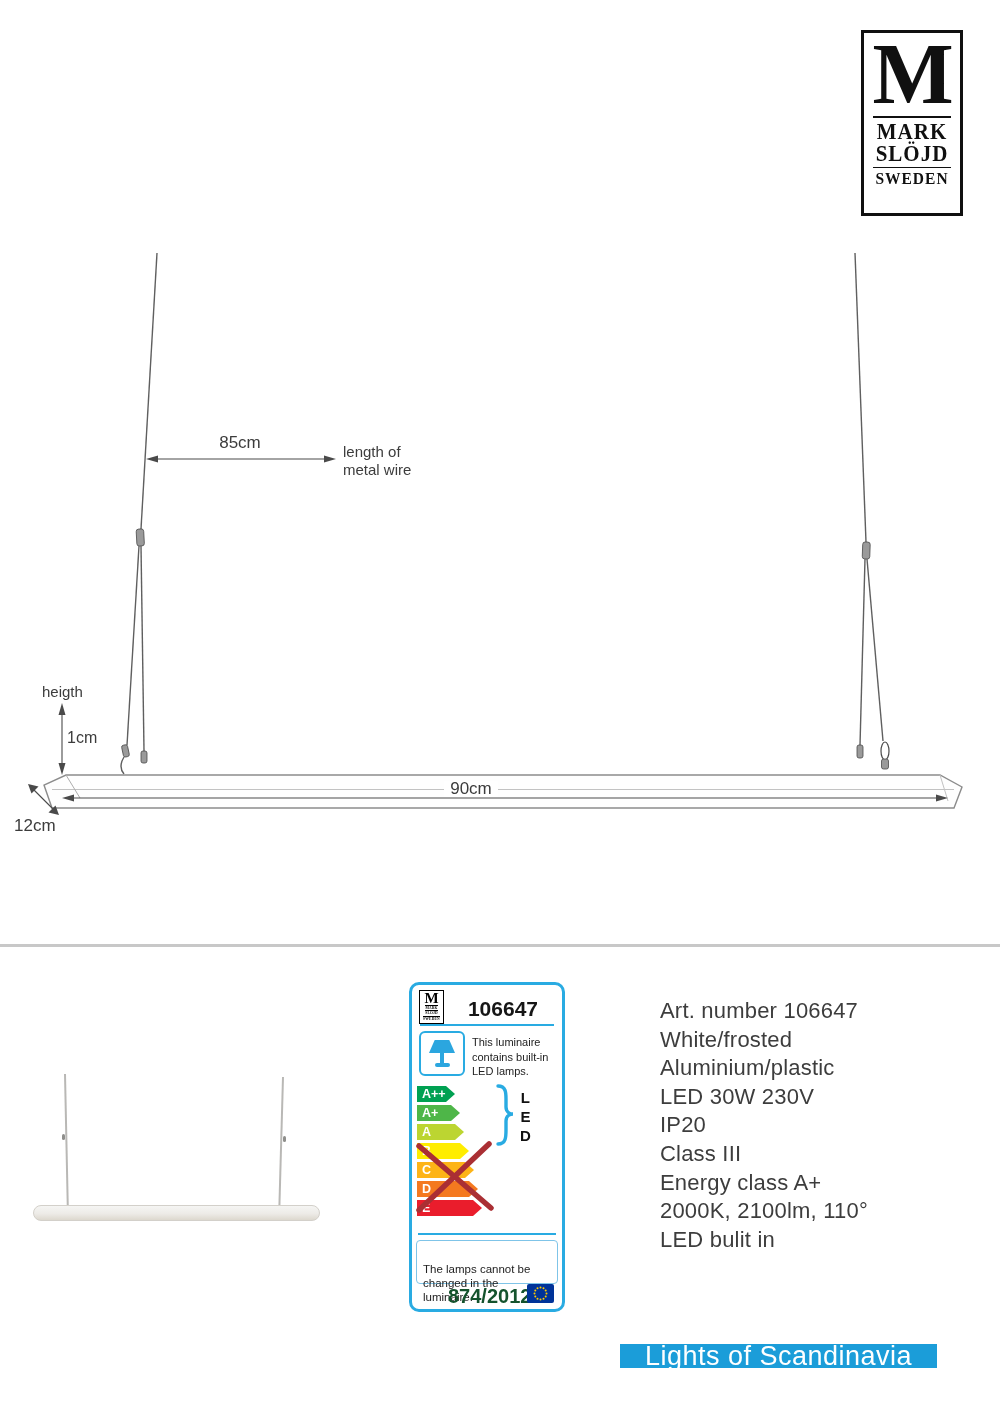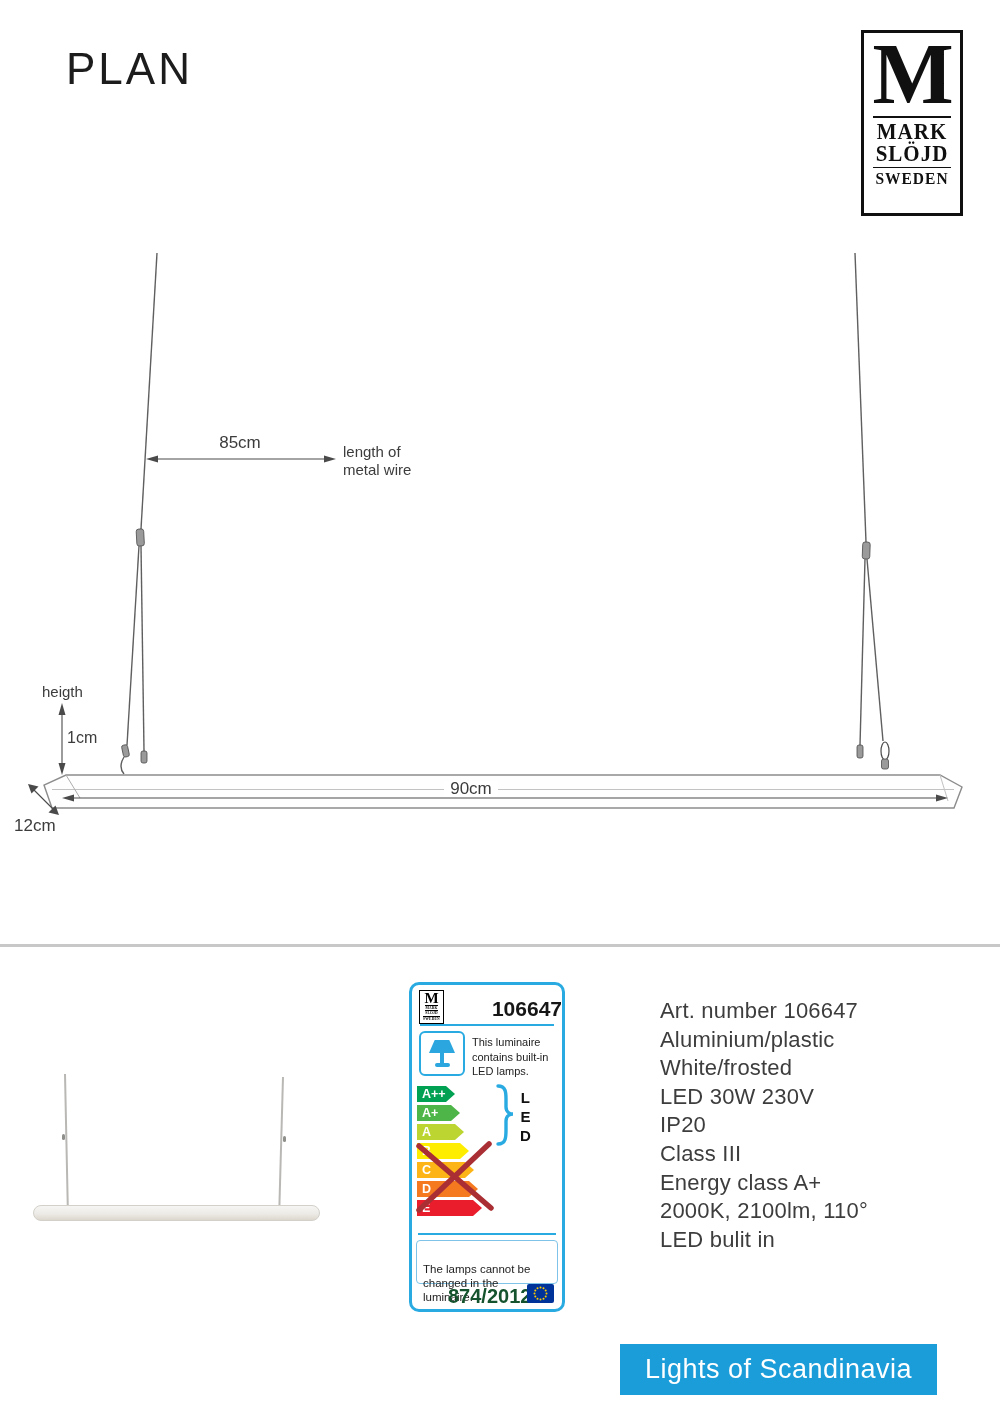--- a/index.html
+++ b/index.html
@@ -38,21 +38,21 @@
          background:linear-gradient(to bottom,#f5f5f3 0%,#edebe7 55%,#ddd8ce 100%);}
 
   
   .elabel{position:absolute;left:409px;top:982px;width:156px;height:330px;box-sizing:border-box;
           border:3px solid #29abe2;border-radius:10px;background:#fff;}
   .mini-logo{position:absolute;left:7px;top:5px;width:25px;height:34px;border:1.5px solid #000;
              box-sizing:border-box;display:flex;flex-direction:column;align-items:center;
              font-family:"Liberation Serif",serif;color:#000;overflow:hidden;}
   .mini-m{font-size:15px;font-weight:700;line-height:.95;}
   .mini-word{font-size:3.6px;font-weight:700;line-height:1.15;letter-spacing:.2px;border-top:.5px solid #000;}
-  .e-artno{position:absolute;right:0;top:12px;font-size:21px;font-weight:700;color:#161616;}
+  .e-artno{position:absolute;right:24px;top:12px;font-size:21px;font-weight:700;color:#161616;}
   .e-div1{position:absolute;left:8px;right:8px;top:39px;height:2px;}
   .lamp-box{position:absolute;left:7px;top:46px;width:46px;height:45px;border:2px solid #29abe2;
             border-radius:6px;box-sizing:border-box;}
   .lamp-shade{width:26px;height:13px;margin:7px auto 0;clip-path:polygon(22% 0,78% 0,100% 100%,0 100%);}
   .lamp-stem{width:4px;height:10px;margin:0 auto;}
   .lamp-base{width:15px;height:4px;margin:0 auto;border-radius:2px;}
   .e-note1{position:absolute;left:60px;top:50px;width:90px;font-size:11px;line-height:14.5px;color:#222;}
   .e-rows{position:absolute;left:5px;top:101px;}
   .e-row{height:16px;margin-bottom:3px;clip-path:polygon(0 0,calc(100% - 9px) 0,100% 50%,calc(100% - 9px) 100%,0 100%);}
   .e-letter{display:block;padding-left:5px;font-size:12.5px;font-weight:700;color:#fff;line-height:16px;}
@@ -63,30 +63,29 @@
   .e-note2{position:absolute;left:4px;right:4px;top:255px;border:1.5px solid #7fc4e8;border-radius:4px;
            box-sizing:border-box;padding:21px 6px;font-size:11.5px;line-height:14px;color:#222;height:41px;}
   .e-reg{position:absolute;left:7px;top:300px;font-size:20px;font-weight:700;color:#14532d;margin-left:29px;}
   .e-flag{position:absolute;right:8px;top:299px;}
 
   
   .specs{position:absolute;left:660px;top:997px;width:330px;}
   .spec-line{font-size:22px;line-height:28.6px;color:#3d3d3d;letter-spacing:.2px;white-space:nowrap;}
 
   
-  .banner{position:absolute;left:620px;top:1344px;width:317px;height:51px;display:flex;
+  .banner{position:absolute;left:620px;top:1344px;width:317px;height:24px;display:flex;
           align-items:center;justify-content:center;}
   .banner span{color:#fff;font-size:27px;letter-spacing:.5px;}
 </style>
 </head>
 <body>
 
 <div class="page">
 
-  <div class="title">PLAN</div>
 
   <div class="logo">
     <div class="logo-m">M</div>
     <div class="logo-rule"></div>
     <div class="logo-word">MARK</div>
     <div class="logo-word">SLÖJD</div>
     <div class="logo-rule thin"></div>
     <div class="logo-word small">SWEDEN</div>
   </div>
 
@@ -236,22 +235,22 @@
           <circle cx="8.3" cy="12.5" r="1"></circle>
         <circle cx="7.5" cy="9.5" r="1"></circle>
           <circle cx="8.3" cy="6.5" r="1"></circle>
           <circle cx="10.5" cy="4.3" r="1"></circle>
       </g>
     </svg>
   </div>
 
   <div class="specs">
     <div class="spec-line">Art. number 106647</div>
+    <div class="spec-line">White/frosted</div>
     <div class="spec-line">Aluminium/plastic</div>
-    <div class="spec-line">White/frosted</div>
     <div class="spec-line">LED 30W 230V</div>
     <div class="spec-line">IP20</div>
     <div class="spec-line">Class III</div>
     <div class="spec-line">Energy class A+</div>
     <div class="spec-line">2000K, 2100lm, 110°</div>
     <div class="spec-line">LED bulit in</div>
   </div>
 
   <div class="banner" style="background-color: rgb(27, 157, 217);">
     <span>Lights of Scandinavia</span>

